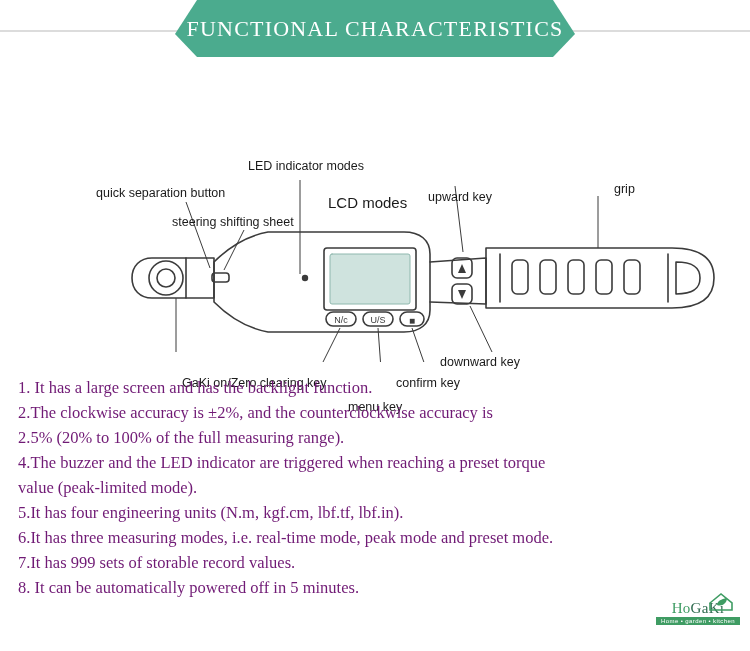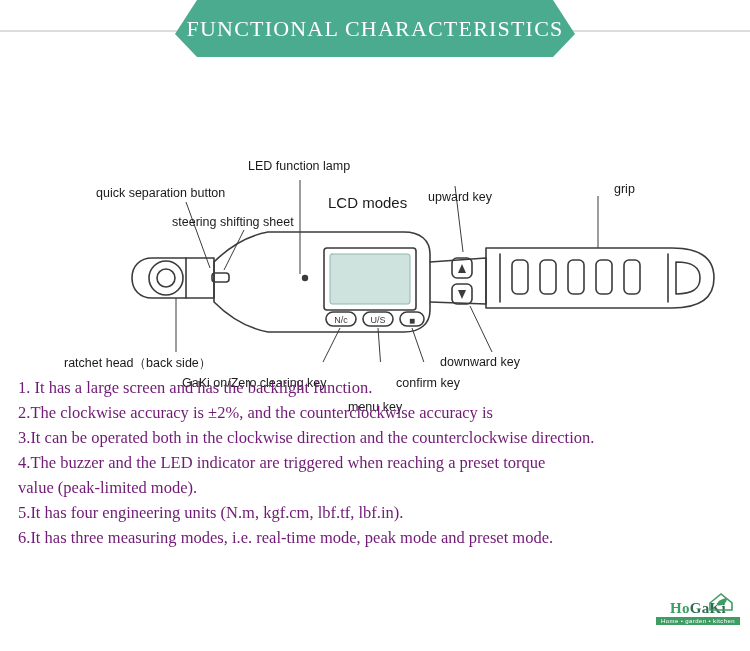--- a/index.html
+++ b/index.html
@@ -95,21 +95,21 @@
     position: absolute;
     right: 10px;
     bottom: 8px;
     width: 84px;
     height: 42px;
     text-align: center;
   }
   .logo-name {
     font-family: "Liberation Serif", serif;
     font-size: 15px;
-    font-weight: bold;
+    font-weight: normal;
     color: #2f6b4f;
     letter-spacing: 0.3px;
     line-height: 15px;
   }
   .logo-name .hi { color: #3f9c63; }
   .logo-sub {
     font-family: "Liberation Sans", sans-serif;
     font-size: 6px;
     color: #ffffff;
     background: #3f9c63;
@@ -187,41 +187,42 @@
       <path d="M318 310 L340 266"></path>
       <path d="M383 334 L378 266"></path>
       <path d="M428 312 L412 266"></path>
     </g>
 
     <text x="341" y="261" font-family="Liberation Sans, sans-serif" font-size="9" fill="#3b3b3b" text-anchor="middle">N/c</text>
     <text x="378" y="261" font-family="Liberation Sans, sans-serif" font-size="9" fill="#3b3b3b" text-anchor="middle">U/S</text>
     <text x="412" y="262" font-family="Liberation Sans, sans-serif" font-size="10" fill="#3b3b3b" text-anchor="middle">■</text>
   </svg>
 
-  <div class="dlabel" style="left:248px; top:97px;">LED function lamp</div>
+  <div class="dlabel" style="left:248px; top:97px;">LED indicator modes</div>
   <div class="dlabel" style="left:428px; top:108px;margin-top:20px;">upward key</div>
   <div class="dlabel" style="left:614px; top:120px;">grip</div>
   <div class="dlabel" style="left:96px;  top:124px;">quick separation button</div>
   <div class="dlabel big" style="left:328px; top:132px;">LCD modes</div>
   <div class="dlabel" style="left:172px; top:153px;">steering shifting sheet</div>
-  <div class="dlabel" style="left:64px;  top:293px;">ratchet head（back side）</div>
   <div class="dlabel" style="left:440px; top:293px;">downward key</div>
   <div class="dlabel" style="left:182px; top:314px;">GaKi on/Zero clearing key</div>
   <div class="dlabel" style="left:396px; top:314px;text-align:center;">confirm key</div>
   <div class="dlabel" style="left:348px; top:338px;">menu key</div>
 </div>
 
 <div class="features">
   <div class="feature-line">1. It has a large screen and has the backlight function.</div>
   <div class="feature-line">2.The clockwise accuracy is ±2%, and the counterclockwise accuracy is</div>
-  <div class="feature-line">3.It can be operated both in the clockwise direction and the counterclockwise direction.</div>
+  <div class="feature-line">2.5% (20% to 100% of the full measuring range).</div>
   <div class="feature-line">4.The buzzer and the LED indicator are triggered when reaching a preset torque</div>
   <div class="feature-line">value (peak-limited mode).</div>
   <div class="feature-line">5.It has four engineering units (N.m, kgf.cm, lbf.tf, lbf.in).</div>
   <div class="feature-line">6.It has three measuring modes, i.e. real-time mode, peak mode and preset mode.</div>
+  <div class="feature-line">7.It has 999 sets of storable record values.</div>
+  <div class="feature-line">8. It can be automatically powered off in 5 minutes.</div>
 </div>
 
 <div class="logo">
   <svg class="logo-mark" viewBox="0 0 26 20">
     <path d="M2 12 L13 3 L24 12 L24 19 L2 19 Z" fill="none" stroke="#3f9c63" stroke-width="1.6"></path>
     <path d="M9 14 C9 9 17 7 19 7 C19 12 14 16 9 14 Z" fill="#3f9c63"></path>
   </svg>
   <div class="logo-name">
     <span class="hi">Ho</span><span>GaKi</span>
   </div>

